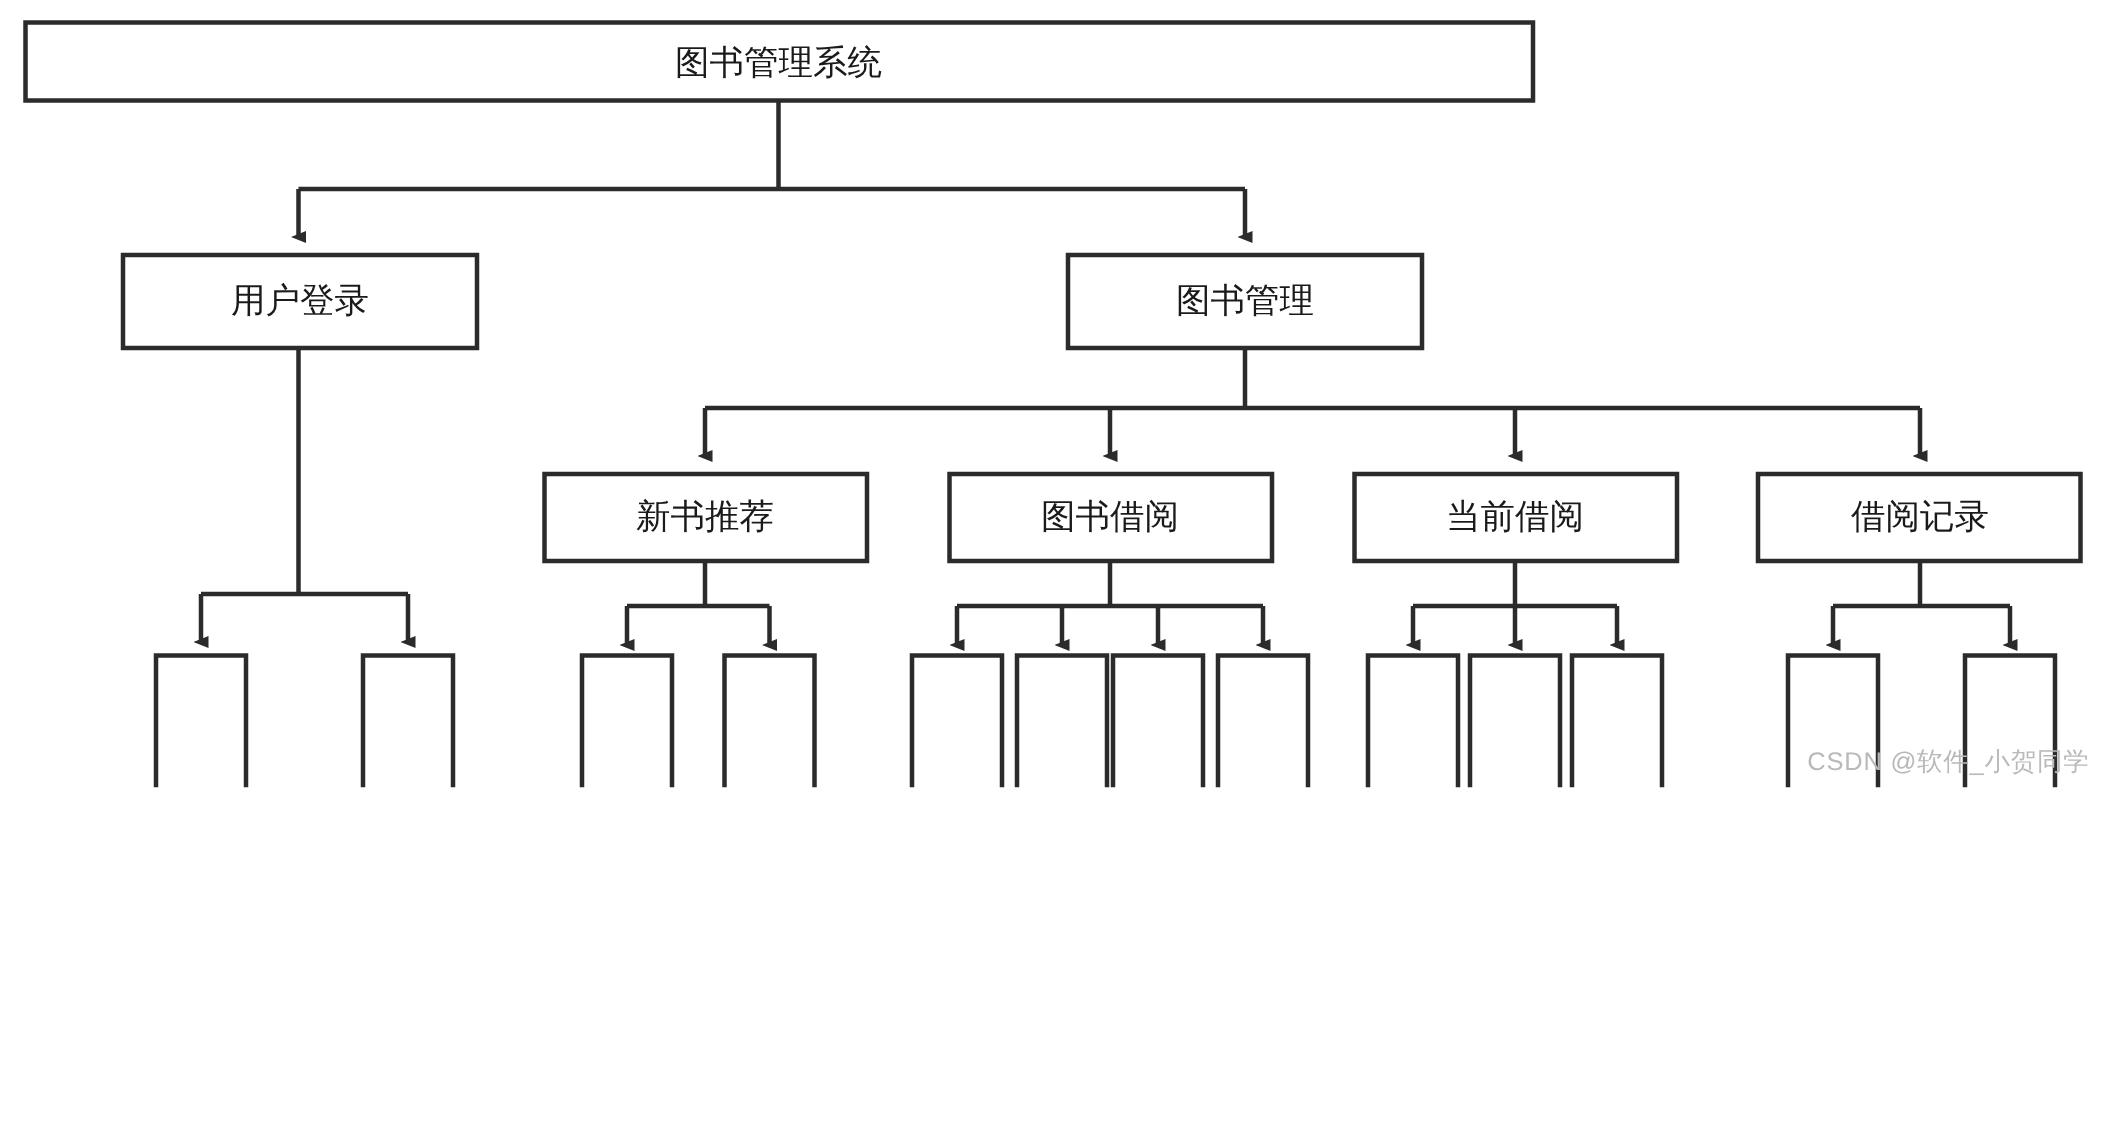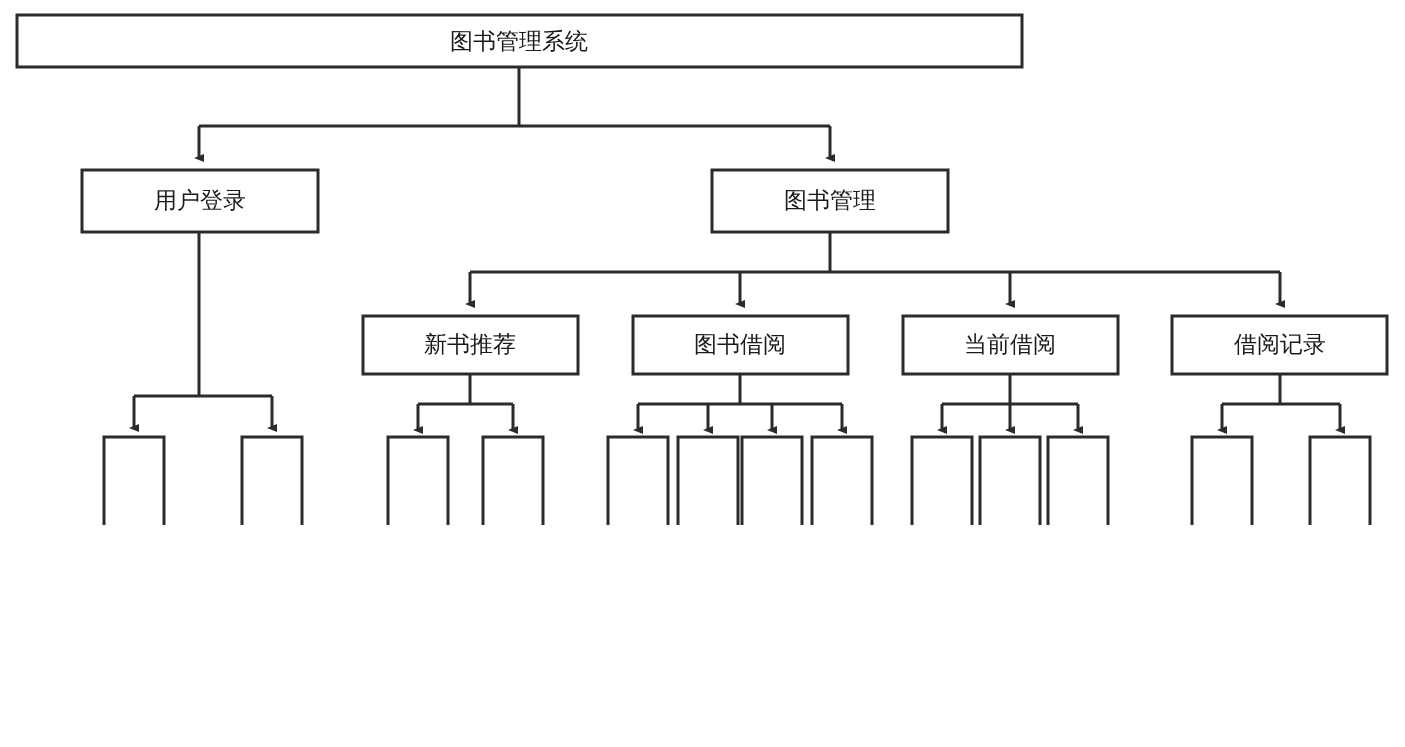--- a/index.html
+++ b/index.html
@@ -171,13 +171,14 @@
   <div class="node-label-v" style="left:742px; top:444px; width:60px; height:288px;">编辑图书（管理员）</div>
   <div class="node-label-v" style="left:812px; top:505px; width:60px; height:225px;">借阅图书</div>
 
   <div class="node-label-v" style="left:912px; top:505px; width:60px; height:225px;">查询图书</div>
   <div class="node-label-v" style="left:980px; top:505px; width:60px; height:225px;">归还图书</div>
   <div class="node-label-v" style="left:1048px; top:444px; width:60px; height:288px;">确认归还（管理员）</div>
 
   <div class="node-label-v" style="left:1192px; top:466px; width:60px; height:264px;">新增借阅记录</div>
   <div class="node-label-v" style="left:1310px; top:466px; width:60px; height:264px;">查询借阅记录</div>
 
+  <div class="watermark">CSDN @软件_小贺同学</div>
 </div>
 
 </body></html>

